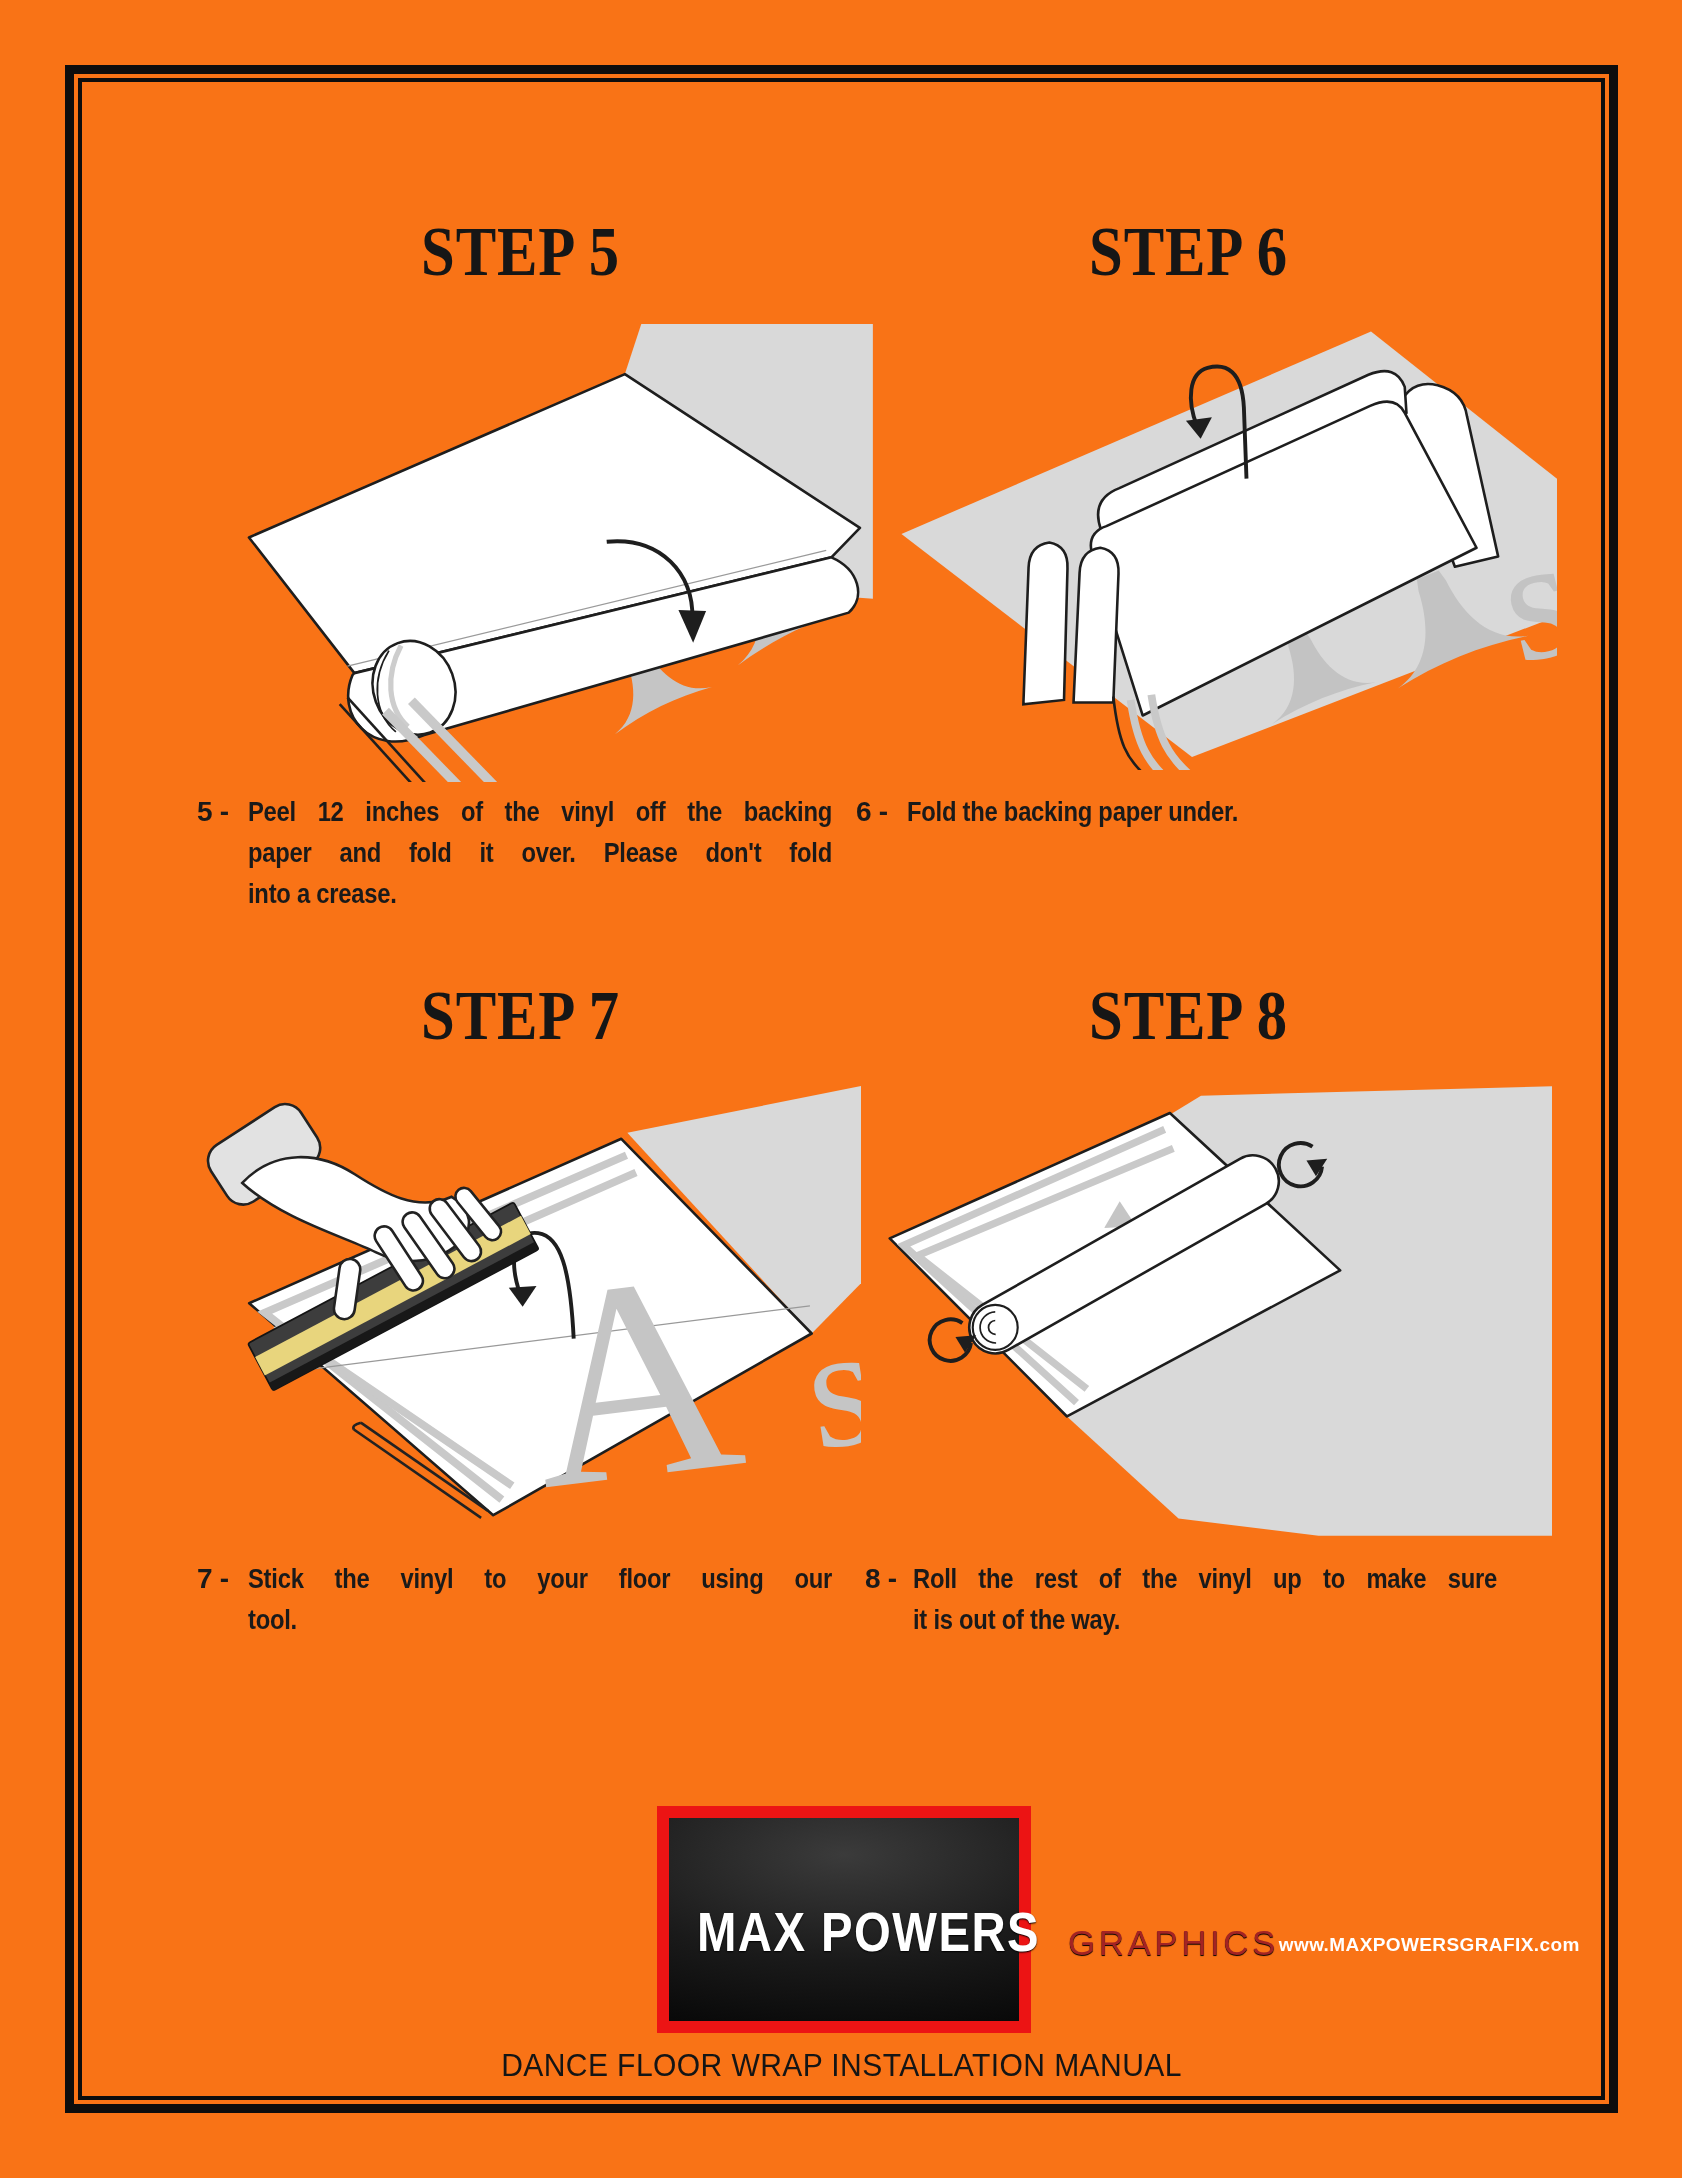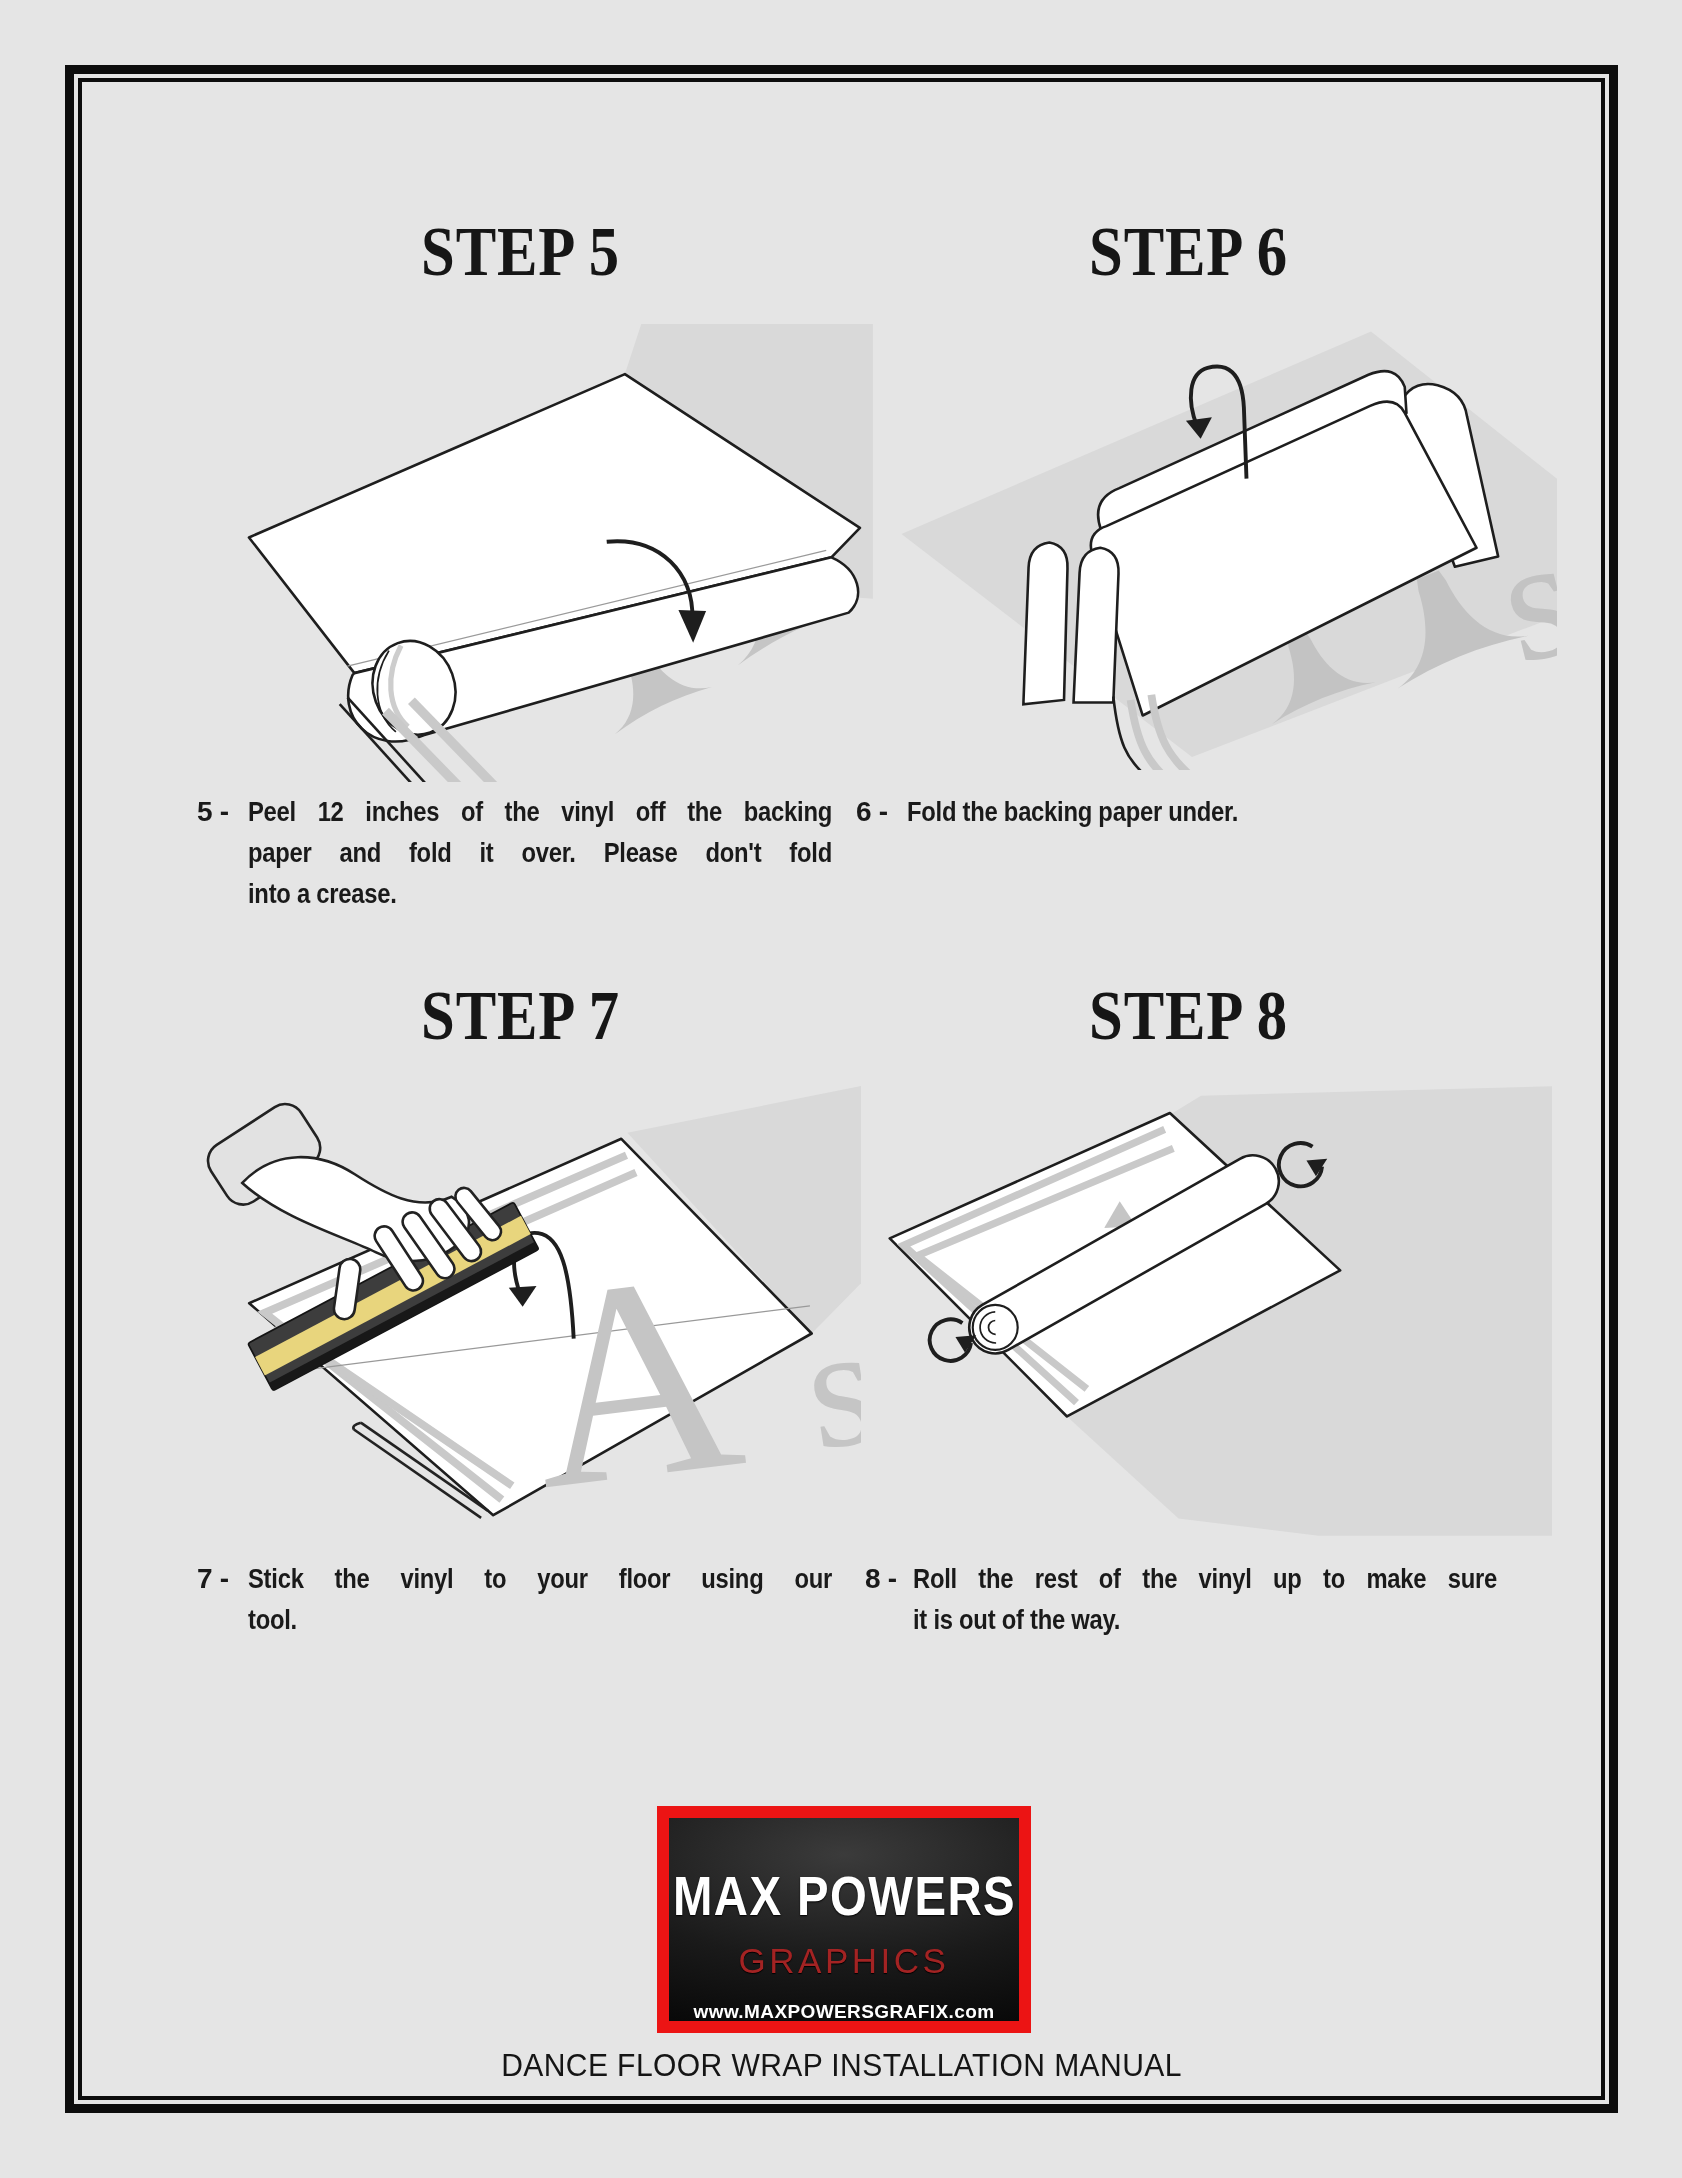--- a/index.html
+++ b/index.html
@@ -1,18 +1,18 @@
 <!DOCTYPE html>
 <html style="font-size:14px"><head>
 <meta charset="utf-8">
 <style>
   html,body { margin:0; padding:0; background:#888; }
   .page {
     position:relative; width:1683px; height:2178px; margin:0 auto;
-    background:#e5e5e5; overflow:hidden;
+    background:#f97316; overflow:hidden;
     font-family:"Liberation Sans", "DejaVu Sans", sans-serif;
     color:#1a1a1a;
   }
   
   .frame-outer { position:absolute; inset:65px; border:9.5px solid #0d0d0d; }
   .frame-inner { position:absolute; inset:78px; border:4.3px solid #0d0d0d; }
 
   
   .step-title {
     position:absolute; width:657px; text-align:center;
@@ -45,21 +45,21 @@
   .c8 .cap-body { margin-left:48px; }
 
   
   .logo {
     position:absolute; left:657px; top:1806px; width:374px; height:227px;
     background:#ec1414; box-sizing:border-box; padding:12px;
   }
   .logo-inner {
     width:100%; height:100%; box-sizing:border-box;
     background:radial-gradient(ellipse 130% 95% at 50% 18%, #3b3b3b 0%, #1a1a1a 55%, #060606 100%);
-    display:flex; flex-direction:column; align-items:center; padding-top:26px;justify-content:flex-end;
+    display:flex; flex-direction:row; align-items:center; padding-top:26px;
   }
   .logo-title {
     color:#ffffff; font-weight:700; font-size:55px; line-height:55px;
     letter-spacing:1.7px; transform:scaleX(0.86); white-space:nowrap;
     text-shadow:0 0.9px 1.7px #000;
   }
   .logo-sub {
     margin-top:19px; color:#a32323; font-weight:400; font-size:35px; line-height:35px;
     letter-spacing:3.5px; white-space:nowrap; text-shadow:0 0.9px 0.9px #000;
   }

